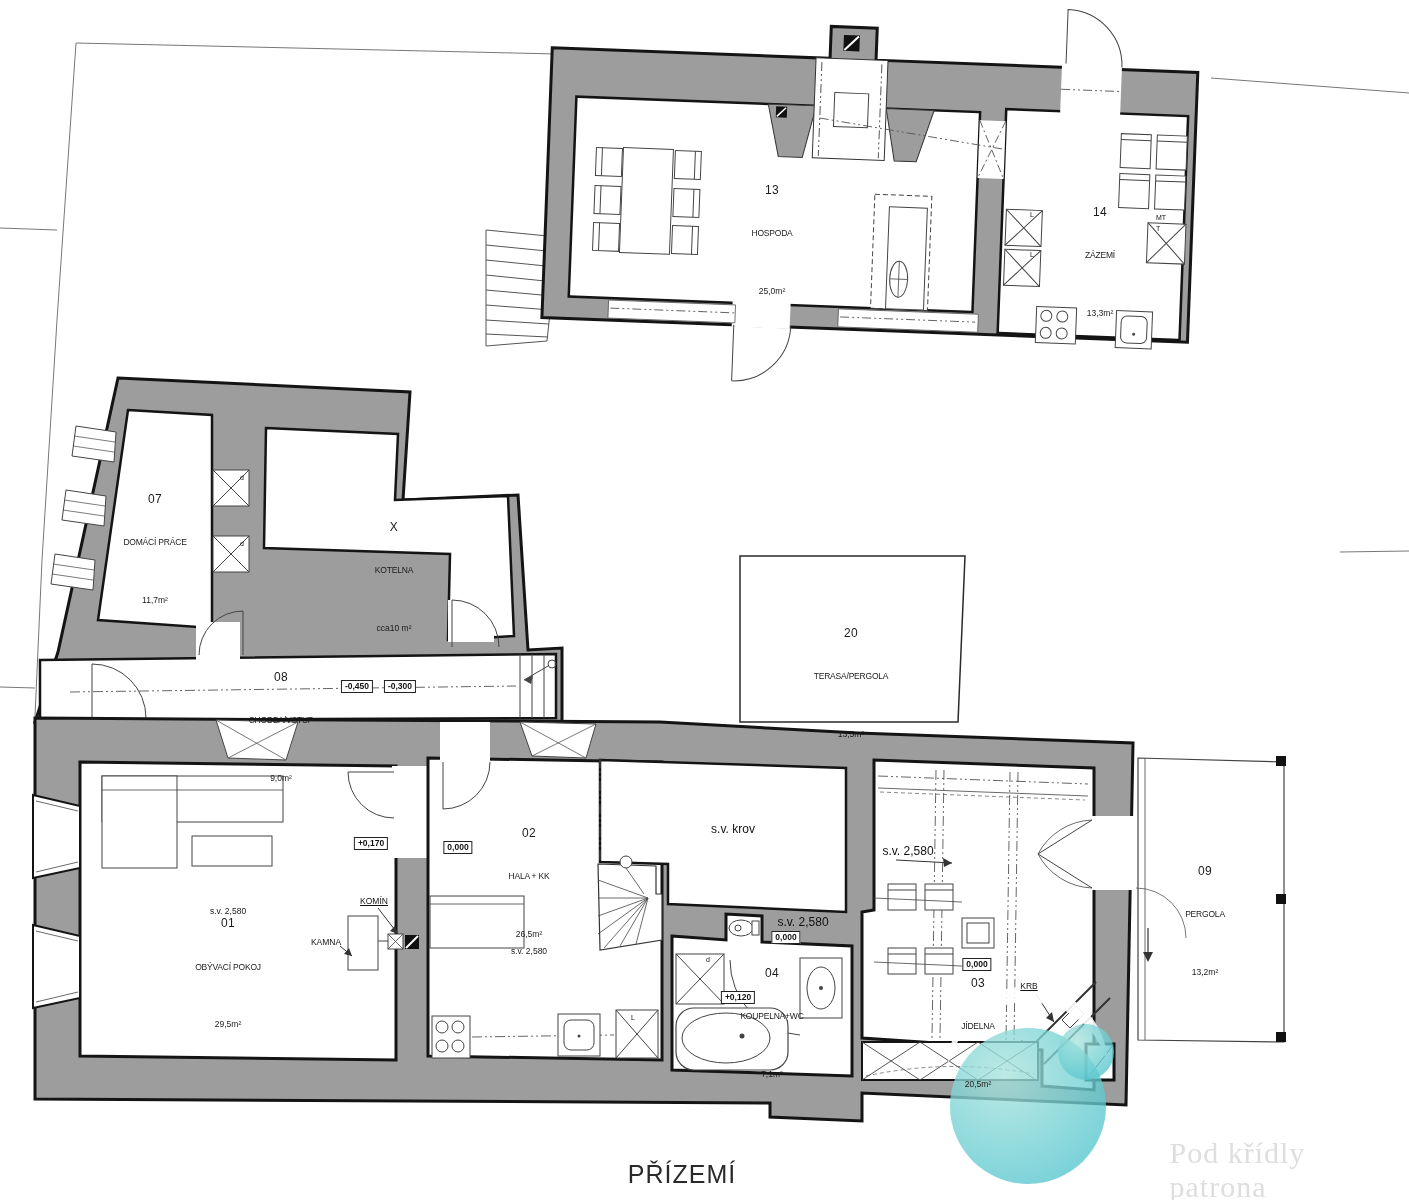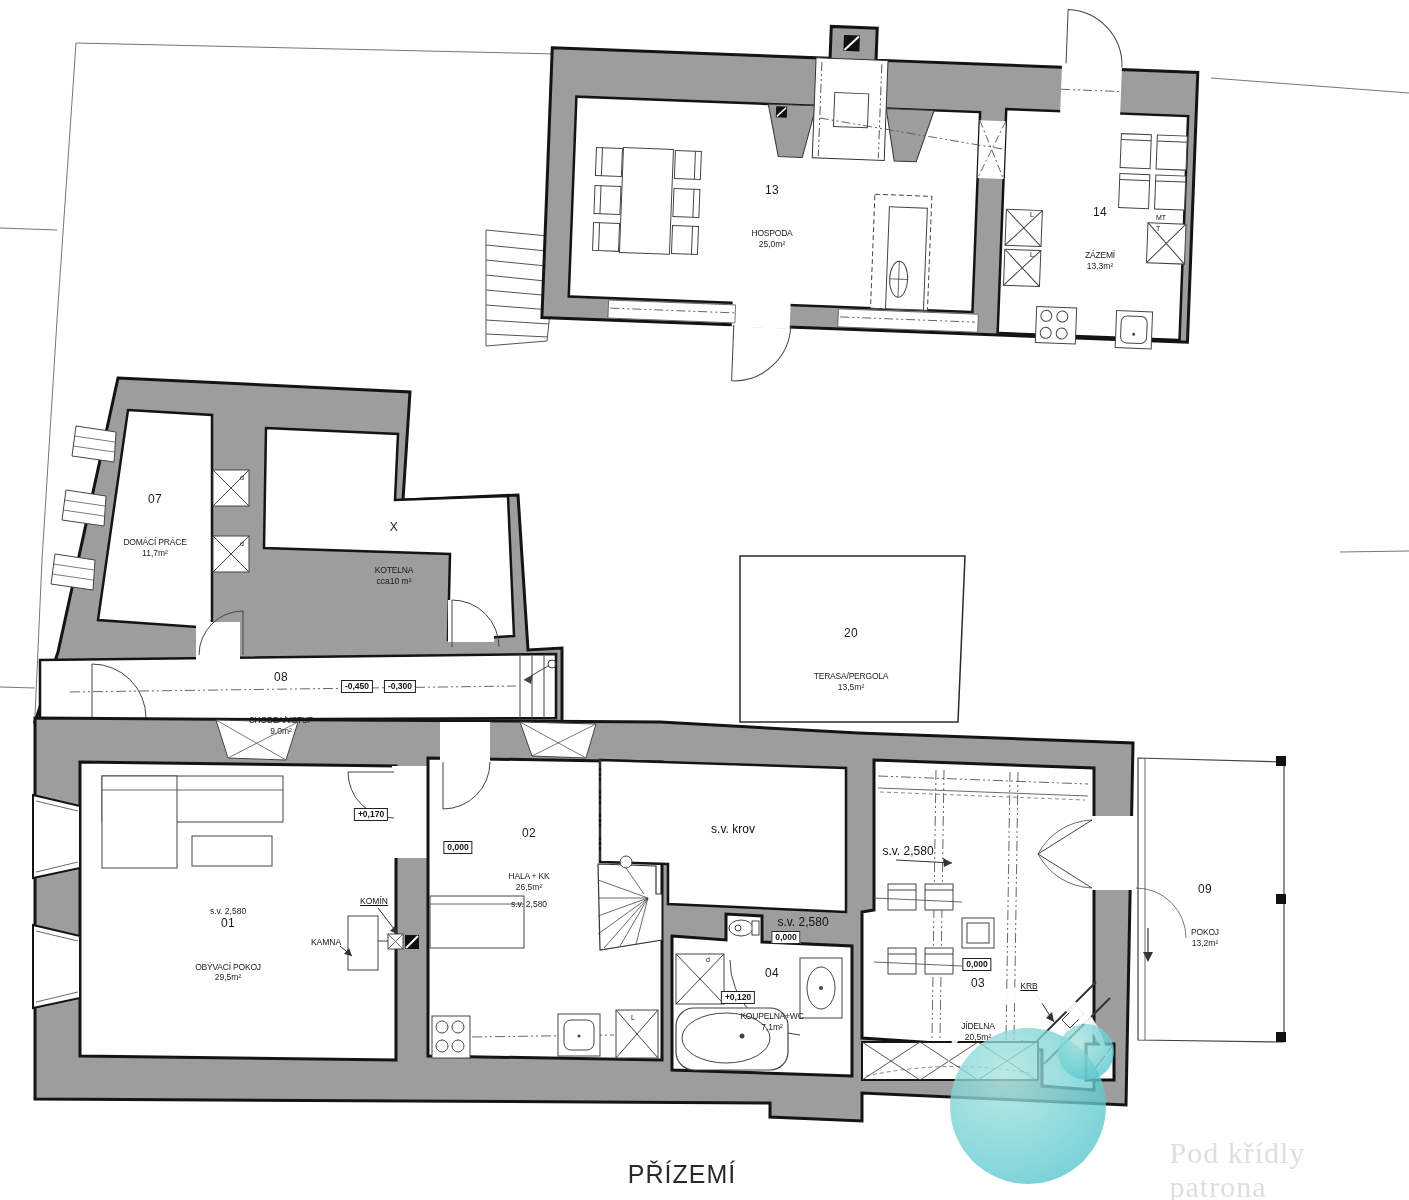--- a/index.html
+++ b/index.html
@@ -3,21 +3,21 @@
 <meta charset="utf-8">
 <style>
   html,body{margin:0;padding:0;background:#fff;}
   #plan{position:relative;width:1409px;height:1200px;background:#ffffff;overflow:hidden;
         font-family:"Liberation Sans",sans-serif;padding-left:14px;}
   #plan svg{position:absolute;left:0;top:0;}
   .lbl{position:absolute;transform:translateX(-50%);text-align:center;color:#1a1a1a;
        line-height:1.2;white-space:nowrap;}
   .lbl .num{font-size:12px;letter-spacing:.4px;}
   .lbl .nm{font-size:8.5px;letter-spacing:-.2px;margin-top:31px;}
-  .lbl .ar{font-size:8.5px;}
+  .lbl .ar{font-size:8.5px;margin-top:47px;}
   .lbl .sv{font-size:8.5px;}
   .lbl .svgap{margin-top:7px;}
   .lvlbox{position:absolute;transform:translateX(-50%);font-size:8.5px;color:#111;
           border:1px solid #222;background:#fff;padding:0 3px;line-height:11px;white-space:nowrap;font-weight:bold;}
   .svfree{position:absolute;transform:translateX(-50%);font-size:12px;color:#111;white-space:nowrap;}
   .ann{position:absolute;transform:translateX(-50%);font-size:8.5px;color:#111;white-space:nowrap;}
   .ann.u{text-decoration:underline;}
   .appl{position:absolute;font-size:7px;color:#111;white-space:nowrap;}
   .plan-title{position:absolute;transform:translateX(-50%);font-size:25px;letter-spacing:1px;color:#2a2a2a;margin-left:42px;}
   .wm-text{position:absolute;transform:translateX(-50%);font-family:"Liberation Serif",serif;
@@ -361,32 +361,32 @@
 <div class="lbl" style="left:978px;top:976px">
   <div class="num">03</div>
   <div class="nm">JÍDELNA</div>
   <div class="ar">20,5m²</div>
 </div>
 <div class="lbl" style="left:772px;top:966px">
   <div class="num">04</div>
   <div class="nm">KOUPELNA+WC</div>
   <div class="ar">7,1m²</div>
 </div>
-<div class="lbl" style="left:1205px;top:882px">
+<div class="lbl" style="left:1205px;top:864px">
   <div class="num">09</div>
-  <div class="nm">POKOJ</div>
+  <div class="nm">PERGOLA</div>
   <div class="ar">13,2m²</div>
 </div>
 
 <div class="svfree" style="left:733px;top:822px">s.v. krov</div>
 <div class="svfree" style="left:908px;top:844px">s.v. 2,580</div>
 <div class="svfree" style="left:803px;top:915px">s.v. 2,580</div>
 
 <div class="lvlbox" style="left:458px;top:841px">0,000</div>
-<div class="lvlbox" style="left:371px;top:808px">+0,170</div>
+<div class="lvlbox" style="left:371px;top:837px">+0,170</div>
 <div class="lvlbox" style="left:357px;top:680px">-0,450</div>
 <div class="lvlbox" style="left:400px;top:680px">-0,300</div>
 <div class="lvlbox" style="left:738px;top:991px">+0,120</div>
 <div class="lvlbox" style="left:786px;top:931px">0,000</div>
 <div class="lvlbox" style="left:977px;top:958px">0,000</div>
 
 <div class="ann u" style="left:374px;top:896px">KOMÍN</div>
 <div class="ann" style="left:326px;top:937px">KAMNA</div>
 <div class="ann u" style="left:1029px;top:981px">KRB</div>
 

